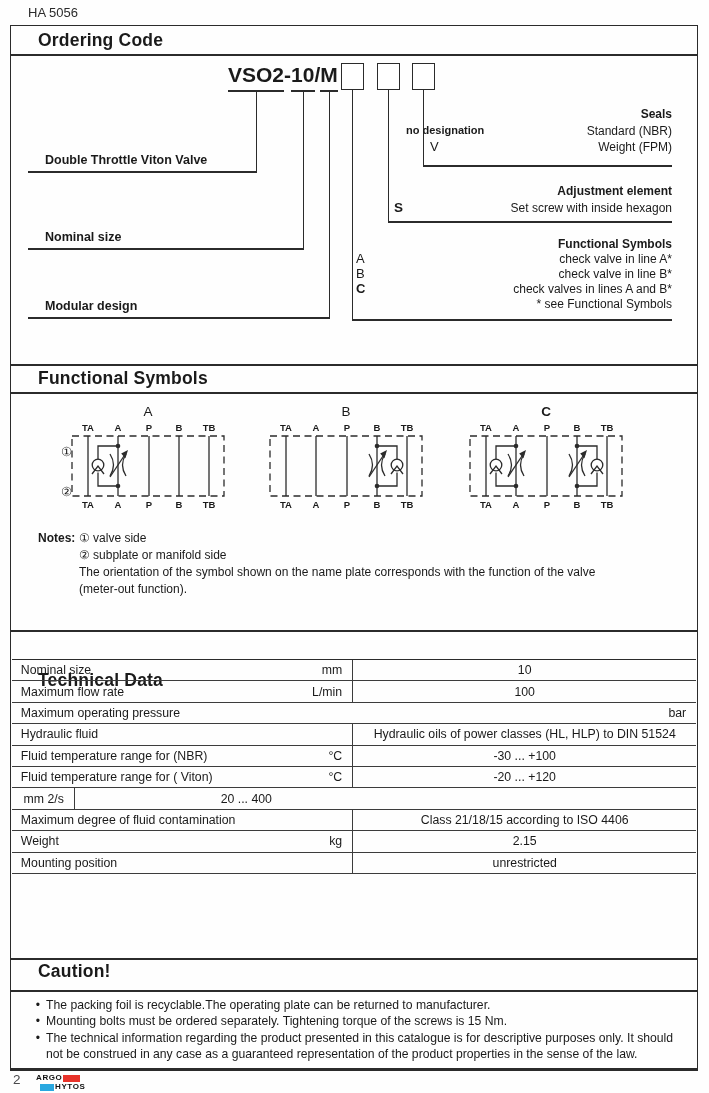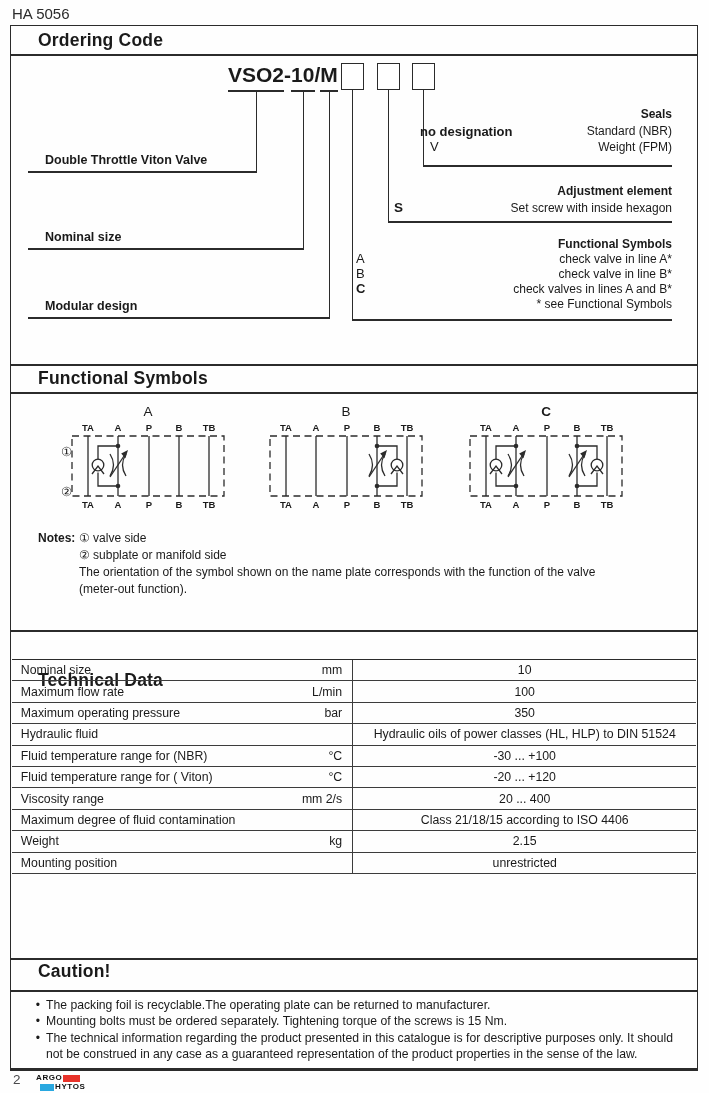--- a/index.html
+++ b/index.html
@@ -3,21 +3,21 @@
 <meta charset="utf-8">
 <style>
   *{margin:0;padding:0;box-sizing:border-box}
   html,body{background:#fff}
   #page{position:relative;width:709px;height:1093px;background:#fefefe;
         font-family:"Liberation Sans",sans-serif;color:#1a1a1a;overflow:hidden}
   .hline{position:absolute;background:#2b2b2b;height:1.5px}
   .vline{position:absolute;background:#2b2b2b;width:1.3px}
   .frame{position:absolute;left:10px;top:25px;width:688px;height:1046px;
          border:1.8px solid #2b2b2b;border-bottom-width:3px;pointer-events:none}
-  .docnum{position:absolute;left:12px;top:5px;font-size:15px;color:#2b2b2b}
+  .docnum{position:absolute;left:28px;top:5px;font-size:13px;color:#2b2b2b}
   .sec-title{position:absolute;left:38px;font-size:17.5px;font-weight:bold;letter-spacing:.2px;white-space:nowrap}
   .code-big{position:absolute;left:228px;top:63px;font-size:21px;font-weight:bold;letter-spacing:0;white-space:nowrap}
   .ubar{position:absolute;background:#2b2b2b;height:1.6px}
   .cbox{position:absolute;top:63px;width:23px;height:27px;border:1.6px solid #2b2b2b;background:#fff}
   .llab{position:absolute;font-size:12.5px;font-weight:bold;white-space:nowrap}
   .rlab{position:absolute;right:37px;font-size:12px;text-align:right;white-space:nowrap}
   .rlab.b,.b{font-weight:bold}
   .codech{position:absolute;font-size:13px;white-space:nowrap}
   .note{position:absolute;font-size:12px;white-space:nowrap}
   .circmark{position:absolute;font-size:12.5px}
@@ -83,21 +83,21 @@
   <div class="hline" style="left:28px;top:317px;width:301.8px"></div>
   <div class="hline" style="left:352px;top:319px;width:320px"></div>
   <div class="hline" style="left:388px;top:221px;width:284px"></div>
   <div class="hline" style="left:423px;top:165px;width:249px"></div>
 
   <div class="llab" style="left:45px;top:153px">Double Throttle Viton Valve</div>
   <div class="llab" style="left:45px;top:230px">Nominal size</div>
   <div class="llab" style="left:45px;top:299px">Modular design</div>
 
   <div class="rlab b" style="top:107px">Seals</div>
-  <div class="codech b" style="left:420px;top:124px;font-size:13px">no designation</div>
+  <div class="codech b" style="left:406px;top:124px;font-size:11px">no designation</div>
   <div class="rlab" style="top:124px">Standard (NBR)</div>
   <div class="codech" style="left:430px;top:139px">V</div>
   <div class="rlab" style="top:140px">Weight (FPM)</div>
 
   <div class="rlab b" style="top:184px">Adjustment element</div>
   <div class="codech b" style="left:394px;top:200px;font-size:13.5px">S</div>
   <div class="rlab" style="top:201px">Set screw with inside hexagon</div>
 
   <div class="rlab b" style="top:237px">Functional Symbols</div>
   <div class="codech" style="left:356px;top:251px">A</div>
@@ -223,39 +223,37 @@
         <div class="tval">10</div>
       </div>
       <div class="trow">
         <div class="tparam">Maximum flow rate</div>
         <div class="tunit">L/min</div>
         <div class="tval">100</div>
       </div>
       <div class="trow">
         <div class="tparam">Maximum operating pressure</div>
         <div class="tunit">bar</div>
-        <div class="tval">350</div>
       </div>
       <div class="trow">
         <div class="tparam">Hydraulic fluid</div>
         <div class="tunit"></div>
         <div class="tval">Hydraulic oils of power classes (HL, HLP) to DIN 51524</div>
       </div>
       <div class="trow">
         <div class="tparam">Fluid temperature range for (NBR)</div>
         <div class="tunit">°C</div>
         <div class="tval">-30 ... +100</div>
       </div>
       <div class="trow">
         <div class="tparam">Fluid temperature range for ( Viton)</div>
         <div class="tunit">°C</div>
         <div class="tval">-20 ... +120</div>
       </div>
       <div class="trow">
-        <div class="tparam">Viscosity range</div>
         <div class="tunit">mm 2/s</div>
         <div class="tval">20 ... 400</div>
       </div>
       <div class="trow">
         <div class="tparam">Maximum degree of fluid contamination</div>
         <div class="tunit"></div>
         <div class="tval">Class 21/18/15 according to ISO 4406</div>
       </div>
       <div class="trow">
         <div class="tparam">Weight</div>

